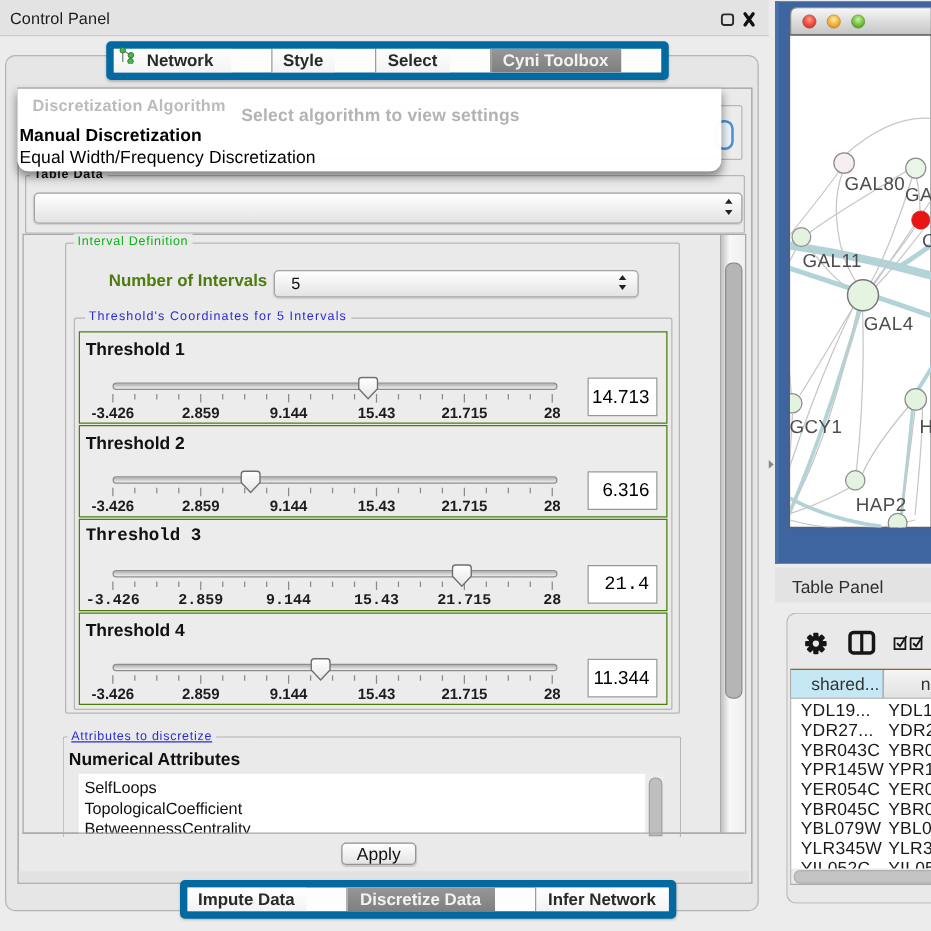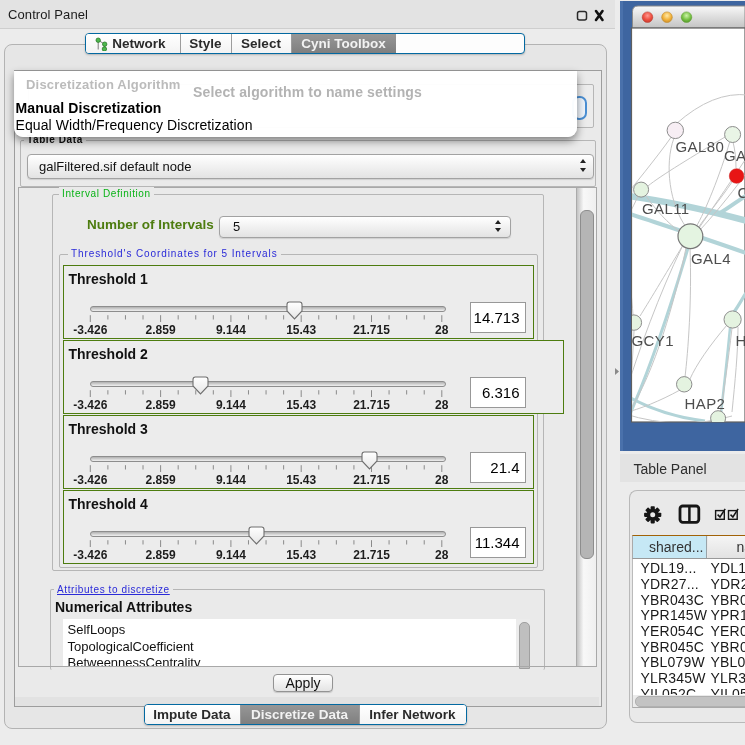--- a/index.html
+++ b/index.html
@@ -3,21 +3,21 @@
 <style>
 html,body{margin:0;padding:0;}
 body{width:745px;height:745px;overflow:hidden;background:#ececec;font-family:"Liberation Sans",sans-serif;position:relative;}
 .abs{position:absolute;}
 
 #titlebar{left:0;top:0;width:615px;height:28px;background:#e3e3e3;border-bottom:1px solid #cecece;}
 #titletxt{left:8px;top:0;height:28px;line-height:29px;font-size:13px;letter-spacing:0.1px;color:#1c1c1c;}
 
 #outer{left:4px;top:44px;width:601px;height:683px;background:#e6e6e6;border:1px solid #b3b3b3;border-radius:8px;}
 
-.seg{display:flex;height:19px;border:1px solid #0369a1;border-radius:4px;background:#fdfdfd;box-shadow:0 1px 2px rgba(0,0,0,0.22);overflow:hidden;}
+.seg{display:flex;height:19px;border:6px solid #0369a1;border-radius:4px;background:#fdfdfd;box-shadow:0 1px 2px rgba(0,0,0,0.22);overflow:hidden;gap:32px;}
 .seg .tb{height:19px;line-height:19px;font-size:13.5px;font-weight:600;color:#2a2a2a;text-align:center;border-left:1px solid #9c9c9c;background:linear-gradient(#ffffff,#f3f3f3);white-space:nowrap;}
 .seg .tb:first-child{border-left:none;}
 .seg .sel{background:linear-gradient(#979797,#7f7f7f);color:#f2f2f2;}
 
 #content{left:14px;top:70px;width:586px;height:635px;background:#eaeaea;border:1px solid #9d9d9d;}
 
 .group{position:absolute;border:1px solid #b6b6b6;border-radius:2px;}
 .gtitle{position:absolute;font-size:10px;letter-spacing:0.6px;background:#eaeaea;padding:0 3px;line-height:14px;}
 
 .combo{position:absolute;border:1px solid #a2a2a2;border-radius:4px;background:linear-gradient(#ffffff,#e3e3e3);box-shadow:0 1px 1px rgba(0,0,0,0.12);}
@@ -71,28 +71,27 @@
  <circle cx="9.4" cy="12" r="2.2" fill="#4db84d" stroke="#2c7a2c" stroke-width="0.8"></circle>
 </svg>
 <div class="abs" id="content"></div>
 <div class="abs" style="left:15px;top:697px;width:584px;height:8.5px;background:#e2e2e2;"></div>
 
 <div class="abs group" style="left:28px;top:84px;width:564px;height:42px;background:#ececec;"></div>
 <div class="abs" style="z-index:4;left:572px;top:96px;width:11px;height:20px;border:2.5px solid #4a8fd3;border-radius:7px;background:#eef4fb;"></div>
 
 <div class="abs" id="popup"></div>
 <div class="abs" style="z-index:6;left:26px;top:76.5px;font-size:13px;letter-spacing:0.2px;font-weight:700;color:#bbbbbb;">Discretization Algorithm</div>
-<div class="abs" style="z-index:6;left:193px;top:83.5px;font-size:14px;letter-spacing:0.15px;font-weight:600;color:#b3b3b3;">Select algorithm to name settings</div>
+<div class="abs" style="z-index:6;left:193px;top:83.5px;font-size:14px;letter-spacing:0.15px;font-weight:600;color:#b3b3b3;">Select algorithm to view settings</div>
 <div class="abs" style="z-index:6;left:15.5px;top:100px;font-size:14px;letter-spacing:0.1px;font-weight:700;color:#000;">Manual Discretization</div>
 <div class="abs" style="z-index:6;left:15.5px;top:117.3px;font-size:14px;letter-spacing:0.1px;color:#000;">Equal Width/Frequency Discretization</div>
 
 <div class="abs group" style="left:20px;top:140px;width:574px;height:45px;"></div>
 <div class="abs gtitle" style="left:24px;top:133px;color:#111;font-weight:600;">Table Data</div>
 <div class="abs combo" style="left:27px;top:154px;width:565px;height:23px;">
- <div class="ct" style="line-height:23px;">galFiltered.sif default node</div>
  <div class="arr arrup" style="right:7px;top:4px;"></div>
  <div class="arr arrdn" style="right:7px;top:13px;"></div>
 </div>
 
 <div class="abs" id="scrollarea" style="left:18px;top:187px;width:577px;height:477.5px;border:1px solid #a8a8a8;background:#eaeaea;overflow:hidden;">
 </div>
 
 <div class="abs sbtrack" style="left:576px;top:188px;width:19px;height:477.5px;"></div>
 <div class="abs sbthumb" style="left:579.5px;top:210px;width:12px;height:347px;"></div>
 
@@ -144,21 +143,21 @@
         <path d="M1 3.4 Q1 1 3.4 1 H13.6 Q16 1 16 3.4 V10 L8.5 18 L1 10 Z" fill="url(#th0)" stroke="#6e6e6e" stroke-width="1.1"></path>
       </svg>
       <div class="ticklbl" style="left:26.3px;top:56.5px;">-3.426</div>
       <div class="ticklbl" style="left:96.6px;top:56.5px;">2.859</div>
       <div class="ticklbl" style="left:166.9px;top:56.5px;">9.144</div>
       <div class="ticklbl" style="left:237.2px;top:56.5px;">15.43</div>
       <div class="ticklbl" style="left:307.5px;top:56.5px;">21.715</div>
       <div class="ticklbl" style="left:377.8px;top:56.5px;">28</div>
       <div class="vbox" style="top:35.5px;">14.713</div>
     </div>
-    <div class="abs tpanel" style="top:340px;padding-left:30px;">
+    <div class="abs tpanel" style="top:340px;">
       <div class="ttitle">Threshold 2</div>
       <div class="track" style="top:40px;"></div>
       <svg style="position:absolute;left:0;top:0" width="469" height="72">
         <line x1="26.3" y1="49.2" x2="26.3" y2="56" stroke="#8a8a8a" stroke-width="1"></line>
         <line x1="43.875" y1="49.2" x2="43.875" y2="53.5" stroke="#8a8a8a" stroke-width="1"></line>
         <line x1="61.45" y1="49.2" x2="61.45" y2="53.5" stroke="#8a8a8a" stroke-width="1"></line>
         <line x1="79.02499999999999" y1="49.2" x2="79.02499999999999" y2="53.5" stroke="#8a8a8a" stroke-width="1"></line>
         <line x1="96.6" y1="49.2" x2="96.6" y2="56" stroke="#8a8a8a" stroke-width="1"></line>
         <line x1="114.175" y1="49.2" x2="114.175" y2="53.5" stroke="#8a8a8a" stroke-width="1"></line>
         <line x1="131.75" y1="49.2" x2="131.75" y2="53.5" stroke="#8a8a8a" stroke-width="1"></line>
@@ -187,21 +186,21 @@
         <path d="M1 3.4 Q1 1 3.4 1 H13.6 Q16 1 16 3.4 V10 L8.5 18 L1 10 Z" fill="url(#th1)" stroke="#6e6e6e" stroke-width="1.1"></path>
       </svg>
       <div class="ticklbl" style="left:26.3px;top:56.5px;">-3.426</div>
       <div class="ticklbl" style="left:96.6px;top:56.5px;">2.859</div>
       <div class="ticklbl" style="left:166.9px;top:56.5px;">9.144</div>
       <div class="ticklbl" style="left:237.2px;top:56.5px;">15.43</div>
       <div class="ticklbl" style="left:307.5px;top:56.5px;">21.715</div>
       <div class="ticklbl" style="left:377.8px;top:56.5px;">28</div>
       <div class="vbox" style="top:35.5px;">6.316</div>
     </div>
-    <div class="abs tpanel" style="top:415px;">
+    <div class="abs tpanel" style="top:415px;font-family:Liberation Mono, monospace;">
       <div class="ttitle">Threshold 3</div>
       <div class="track" style="top:40px;"></div>
       <svg style="position:absolute;left:0;top:0" width="469" height="72">
         <line x1="26.3" y1="49.2" x2="26.3" y2="56" stroke="#8a8a8a" stroke-width="1"></line>
         <line x1="43.875" y1="49.2" x2="43.875" y2="53.5" stroke="#8a8a8a" stroke-width="1"></line>
         <line x1="61.45" y1="49.2" x2="61.45" y2="53.5" stroke="#8a8a8a" stroke-width="1"></line>
         <line x1="79.02499999999999" y1="49.2" x2="79.02499999999999" y2="53.5" stroke="#8a8a8a" stroke-width="1"></line>
         <line x1="96.6" y1="49.2" x2="96.6" y2="56" stroke="#8a8a8a" stroke-width="1"></line>
         <line x1="114.175" y1="49.2" x2="114.175" y2="53.5" stroke="#8a8a8a" stroke-width="1"></line>
         <line x1="131.75" y1="49.2" x2="131.75" y2="53.5" stroke="#8a8a8a" stroke-width="1"></line>

